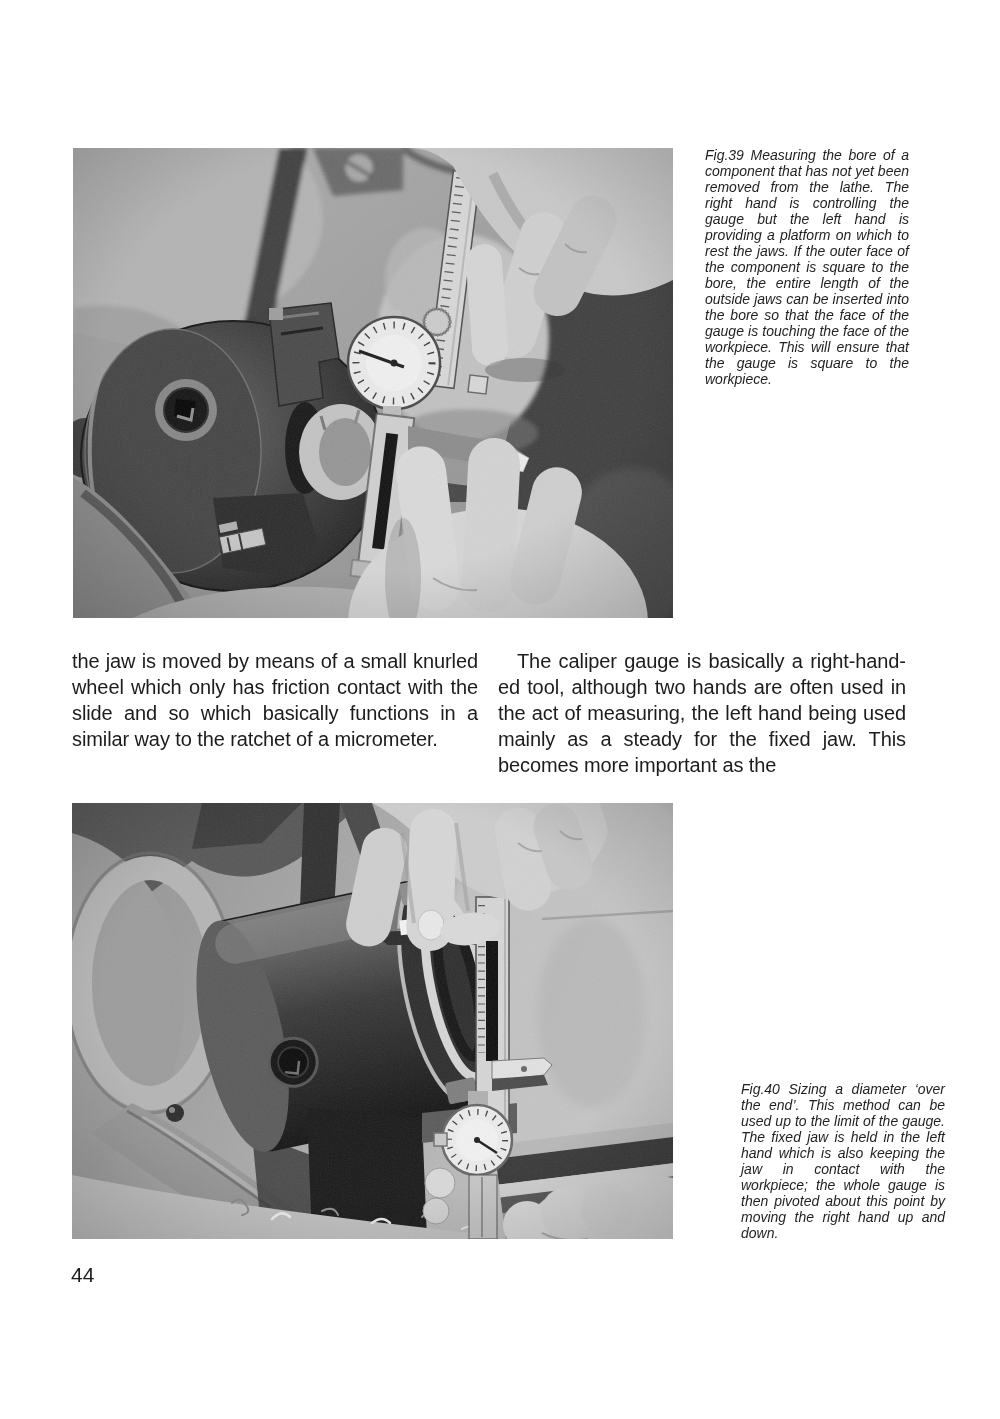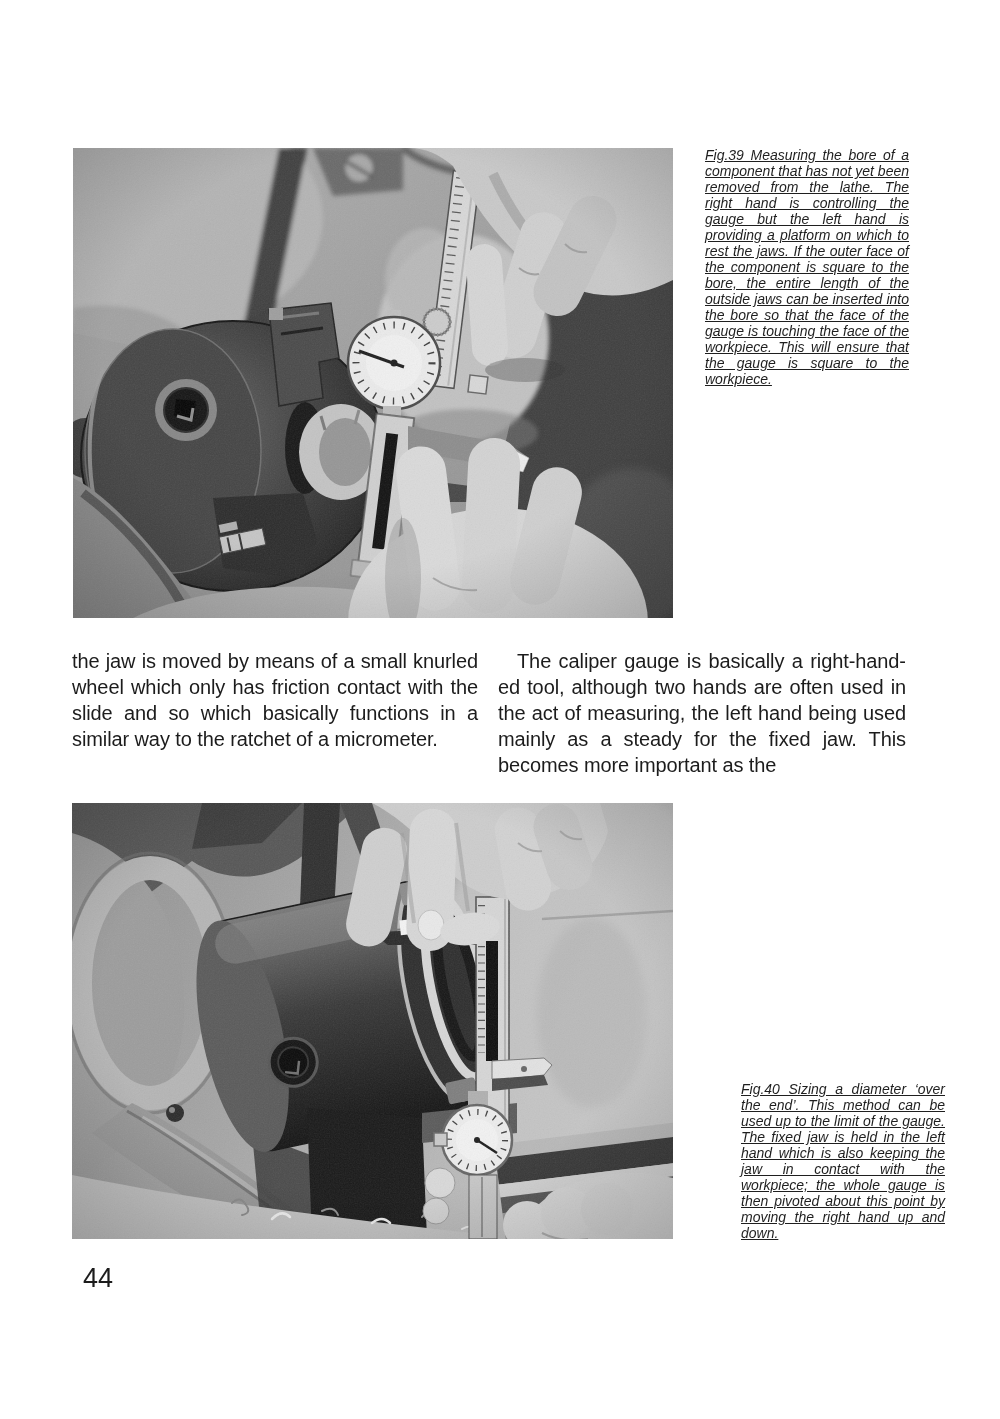--- a/index.html
+++ b/index.html
@@ -7,32 +7,32 @@
     position:relative;width:1000px;height:1419px;background:#ffffff;
     font-family:"Liberation Sans", sans-serif;color:#1b1b1b;overflow:hidden;
   }
   .photo{position:absolute;margin:0;padding:0;overflow:hidden;background:#8a8a8a;}
   .photo svg{display:block;width:100%;height:100%;}
   .photo1{left:73px;top:148px;width:600px;height:470px;}
   .photo2{left:72px;top:803px;width:601px;height:436px;}
   .caption{
     position:absolute;width:204px;font-size:14px;line-height:16px;
     font-style:italic;text-align:justify;color:#1f1f1f;
-    hyphens:manual;text-decoration:underline;-webkit-hyphens:manual;
+    hyphens:manual;-webkit-hyphens:manual;
   }
   .caption39{left:705px;top:147px;}
   .caption40{left:705px;top:1081px;margin-left:36px;}
   .bodypara{
     position:absolute;margin:0;font-size:20px;line-height:26px;
     text-align:justify;color:#1c1c1c;letter-spacing:-0.1px;
     hyphens:manual;-webkit-hyphens:manual;
   }
   .bodypara.left{left:72px;top:648px;width:406px;}
   .bodypara.right{left:498px;top:648px;width:408px;text-indent:19px;}
-  .pagenum{position:absolute;left:83px;top:1263px;font-size:27px;color:#1c1c1c;}
+  .pagenum{position:absolute;left:71px;top:1263px;font-size:21px;color:#1c1c1c;}
 </style>
 </head>
 <body>
 
 <div class="page">
 
   <figure class="photo photo1">
     <svg viewBox="0 0 600 470" preserveAspectRatio="none">
       <defs>
         <linearGradient id="p1bg" x1="0" y1="0" x2="1" y2="1">

